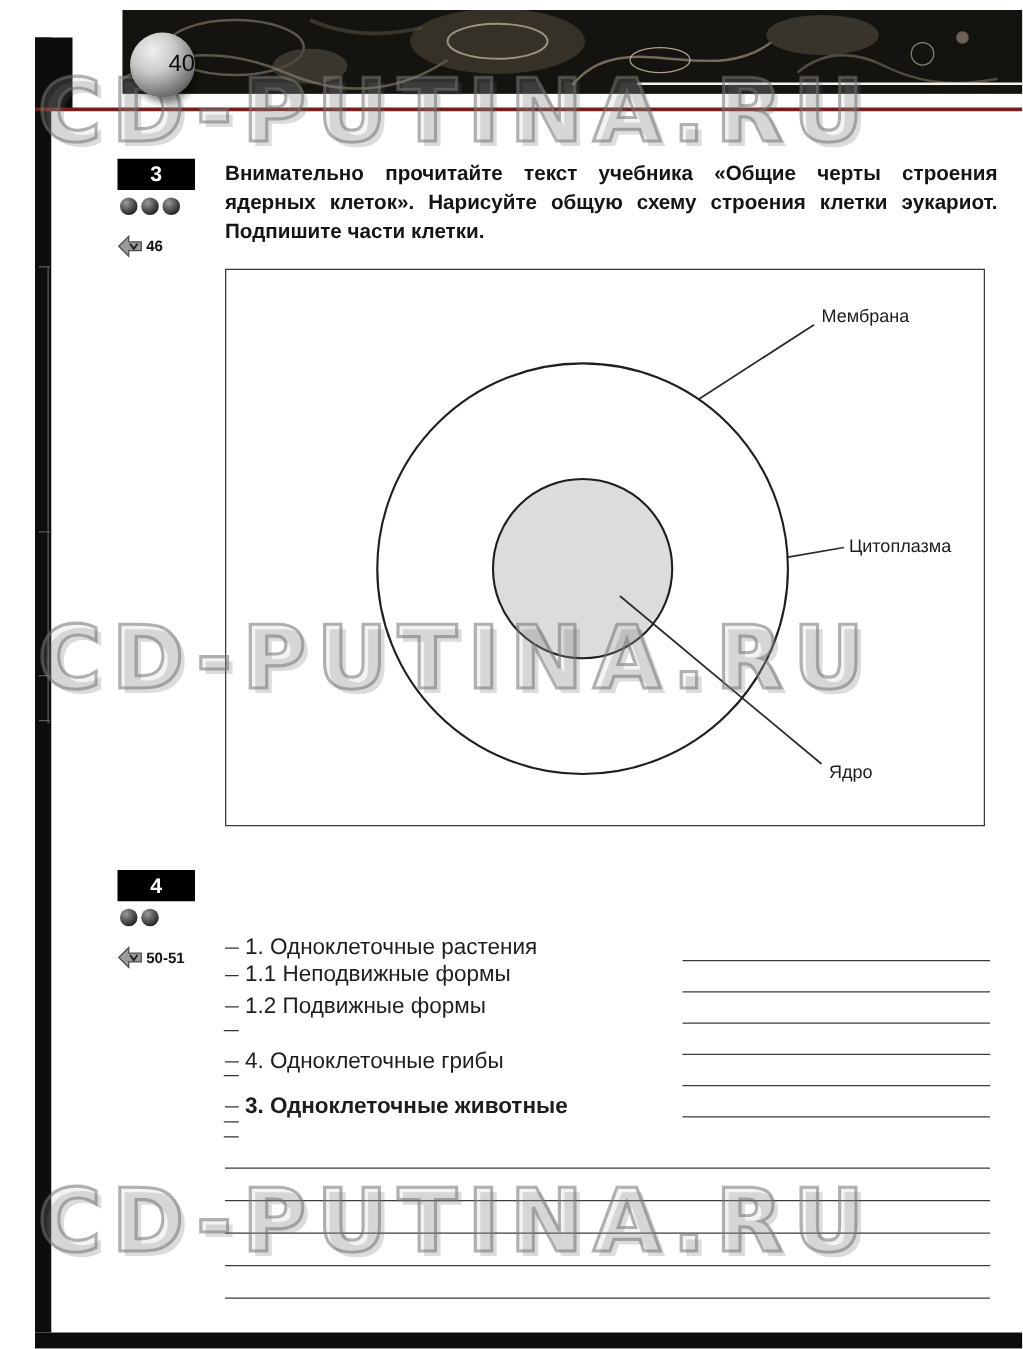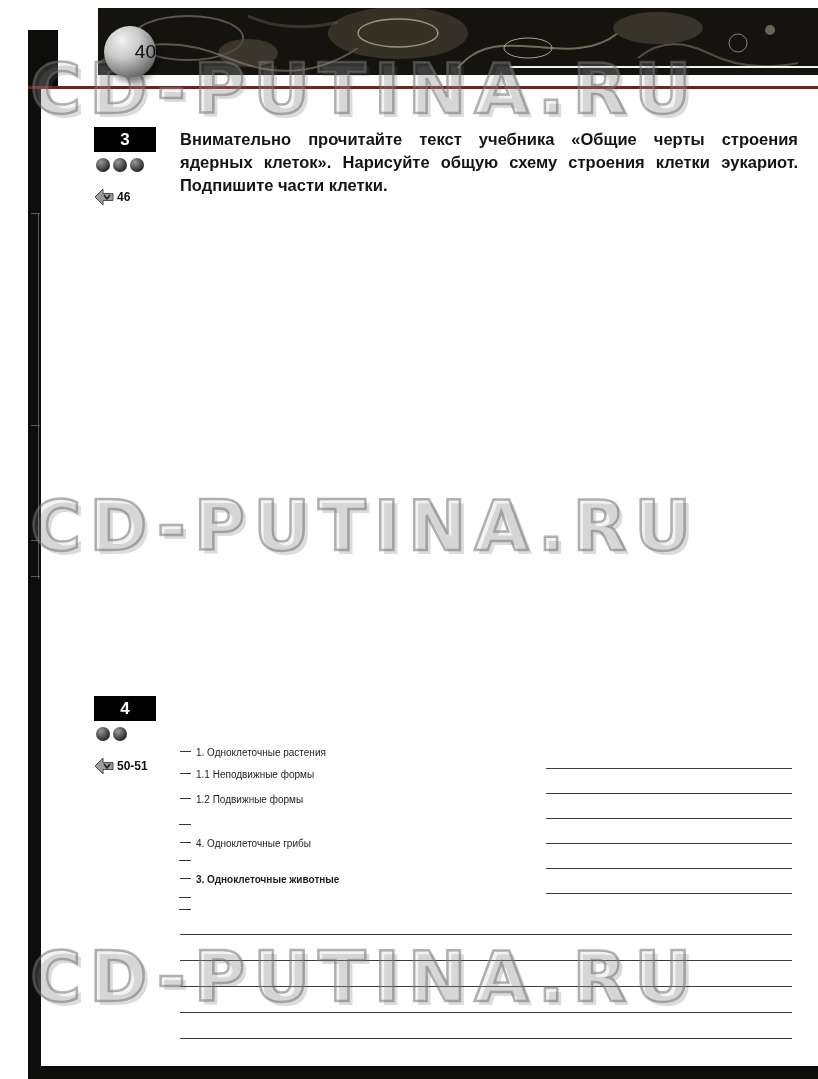--- a/index.html
+++ b/index.html
@@ -49,21 +49,21 @@
   .diagram-box{position:absolute;left:180px;top:215px;width:608px;height:446px;border:1.5px solid #3a3a3a;
                background:#fff;box-sizing:border-box;}
   .diagram-box svg{display:block;width:100%;height:100%;}
   .diagram-box text{font-family:"Liberation Sans", sans-serif;font-size:14.5px;fill:#1c1c1c;}
 
   
   .margin-line{position:absolute;left:38px;top:213px;width:1px;height:366px;background:#5a5a5a;}
   .tick{position:absolute;left:31px;width:9px;border-top:1.5px solid #5a5a5a;height:0;}
 
   
-  .plan-row{position:absolute;left:180px;font-size:10px;color:#1d1d1d;white-space:nowrap;}
+  .plan-row{position:absolute;left:180px;font-size:18px;color:#1d1d1d;white-space:nowrap;}
   .dash{display:inline-block;width:11px;border-top:1.6px solid #333;vertical-align:4px;margin-right:5px;}
   .lone-dash{position:absolute;left:179px;width:12px;border-top:1.8px solid #333;height:0;}
 
   
   .ans-line{position:absolute;left:546px;width:246px;border-top:1.3px solid #3c3c3c;height:0;z-index:1;}
   .full-line{position:absolute;left:180px;width:612px;border-top:1.3px solid #3c3c3c;height:0;z-index:1;}
 </style>
 </head>
 <body>
 
@@ -114,20 +114,32 @@
   </div>
   <div class="page-ref" style="top:188px;">
     <svg width="20" height="18" viewBox="0 0 20 18">
       <polygon points="1,9 9,1 9,5.5 19,5.5 19,12.5 9,12.5 9,17" fill="#9b9b9b" stroke="#4c4c4c" stroke-width="1"></polygon>
       <path d="M10,7 l3,4 l3,-4" fill="none" stroke="#222" stroke-width="1.6"></path>
     </svg>
     <span>46</span>
   </div>
   <div class="instr" style="top:128px;">Внимательно прочитайте текст учебника «Общие черты строения ядерных клеток». Нарисуйте общую схему строения клетки эукариот. Подпишите части клетки.</div>
 
+  <div class="diagram-box">
+    <svg viewBox="0 0 608 446">
+      <circle cx="286" cy="240" r="165" fill="none" stroke="#1f1f1f" stroke-width="1.7"></circle>
+      <circle cx="286" cy="240" r="72" fill="#dcdcdc" stroke="#1f1f1f" stroke-width="1.7"></circle>
+      <line x1="379" y1="104" x2="472" y2="44" stroke="#2a2a2a" stroke-width="1.4"></line>
+      <line x1="450" y1="231" x2="496" y2="223" stroke="#2a2a2a" stroke-width="1.4"></line>
+      <line x1="316" y1="262" x2="478" y2="397" stroke="#2a2a2a" stroke-width="1.4"></line>
+      <text x="478" y="42">Мембрана</text>
+      <text x="500" y="227">Цитоплазма</text>
+      <text x="484" y="408">Ядро</text>
+    </svg>
+  </div>
 
   <div class="task-num" style="top:696px;">4</div>
   <div class="dots" style="top:727px;">
     <span class="dot"></span>
     <span class="dot"></span>
   </div>
   <div class="page-ref" style="top:757px;">
     <svg width="20" height="18" viewBox="0 0 20 18">
       <polygon points="1,9 9,1 9,5.5 19,5.5 19,12.5 9,12.5 9,17" fill="#9b9b9b" stroke="#4c4c4c" stroke-width="1"></polygon>
       <path d="M10,7 l3,4 l3,-4" fill="none" stroke="#222" stroke-width="1.6"></path>

